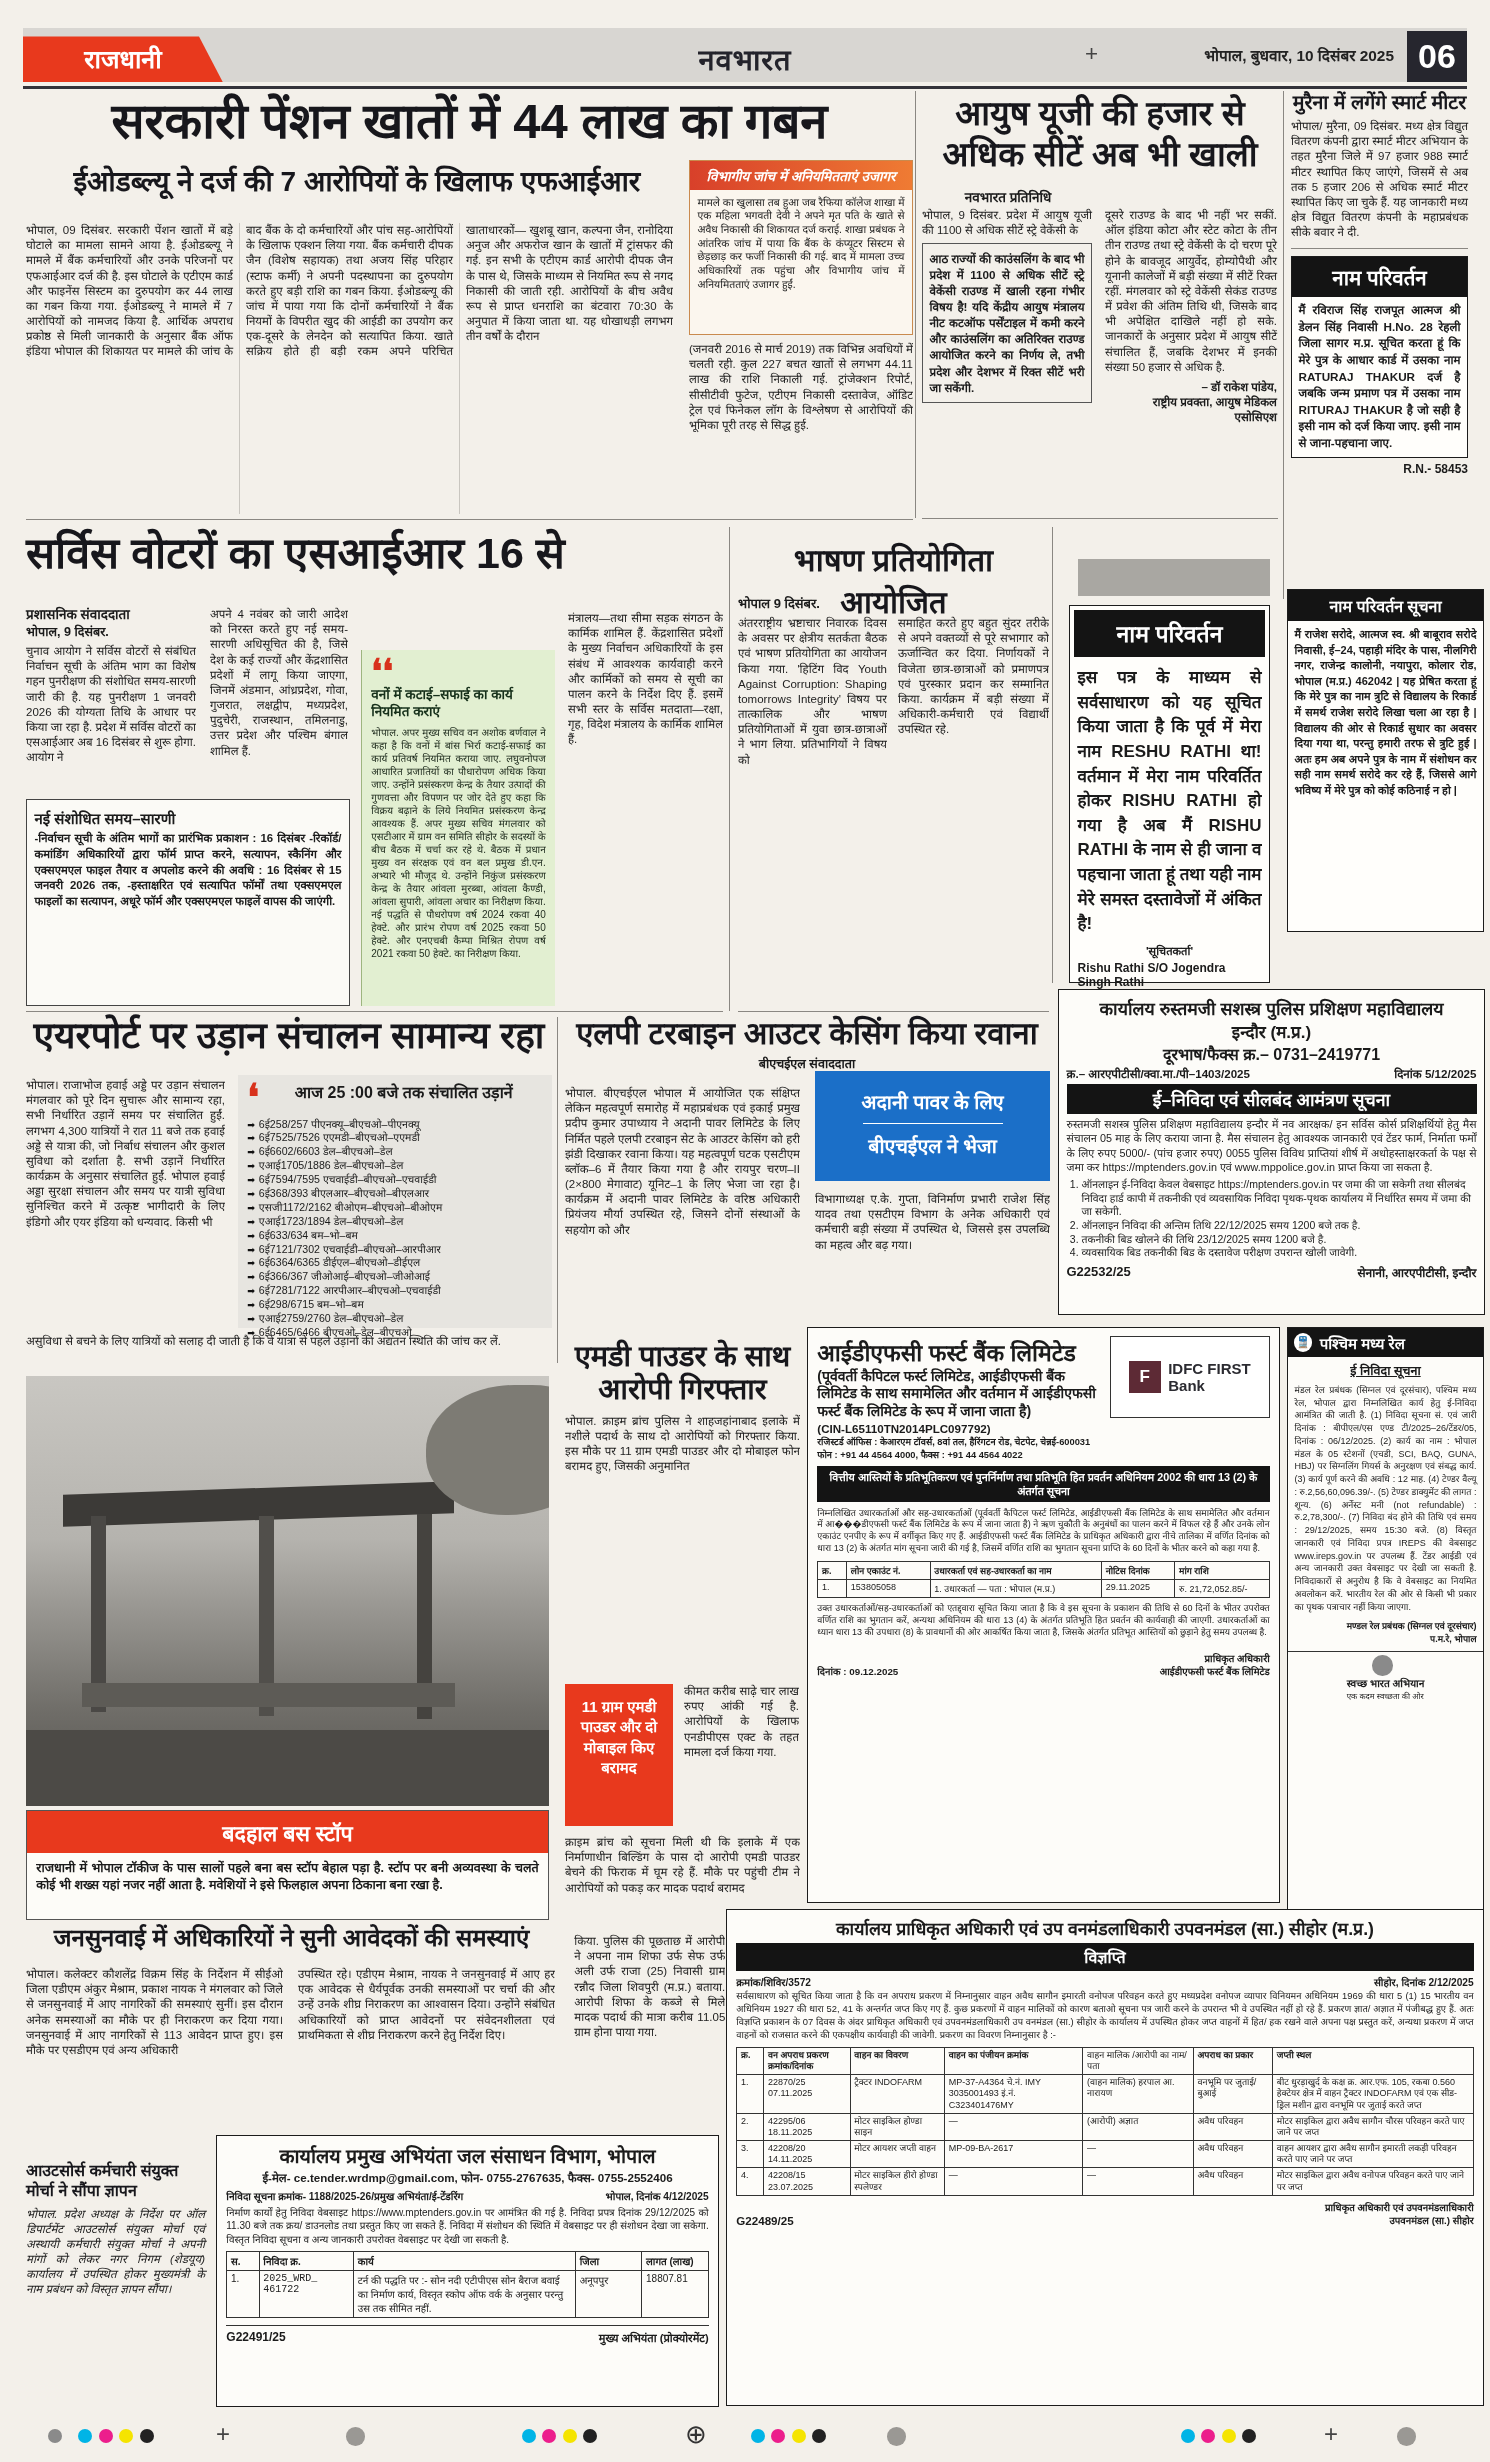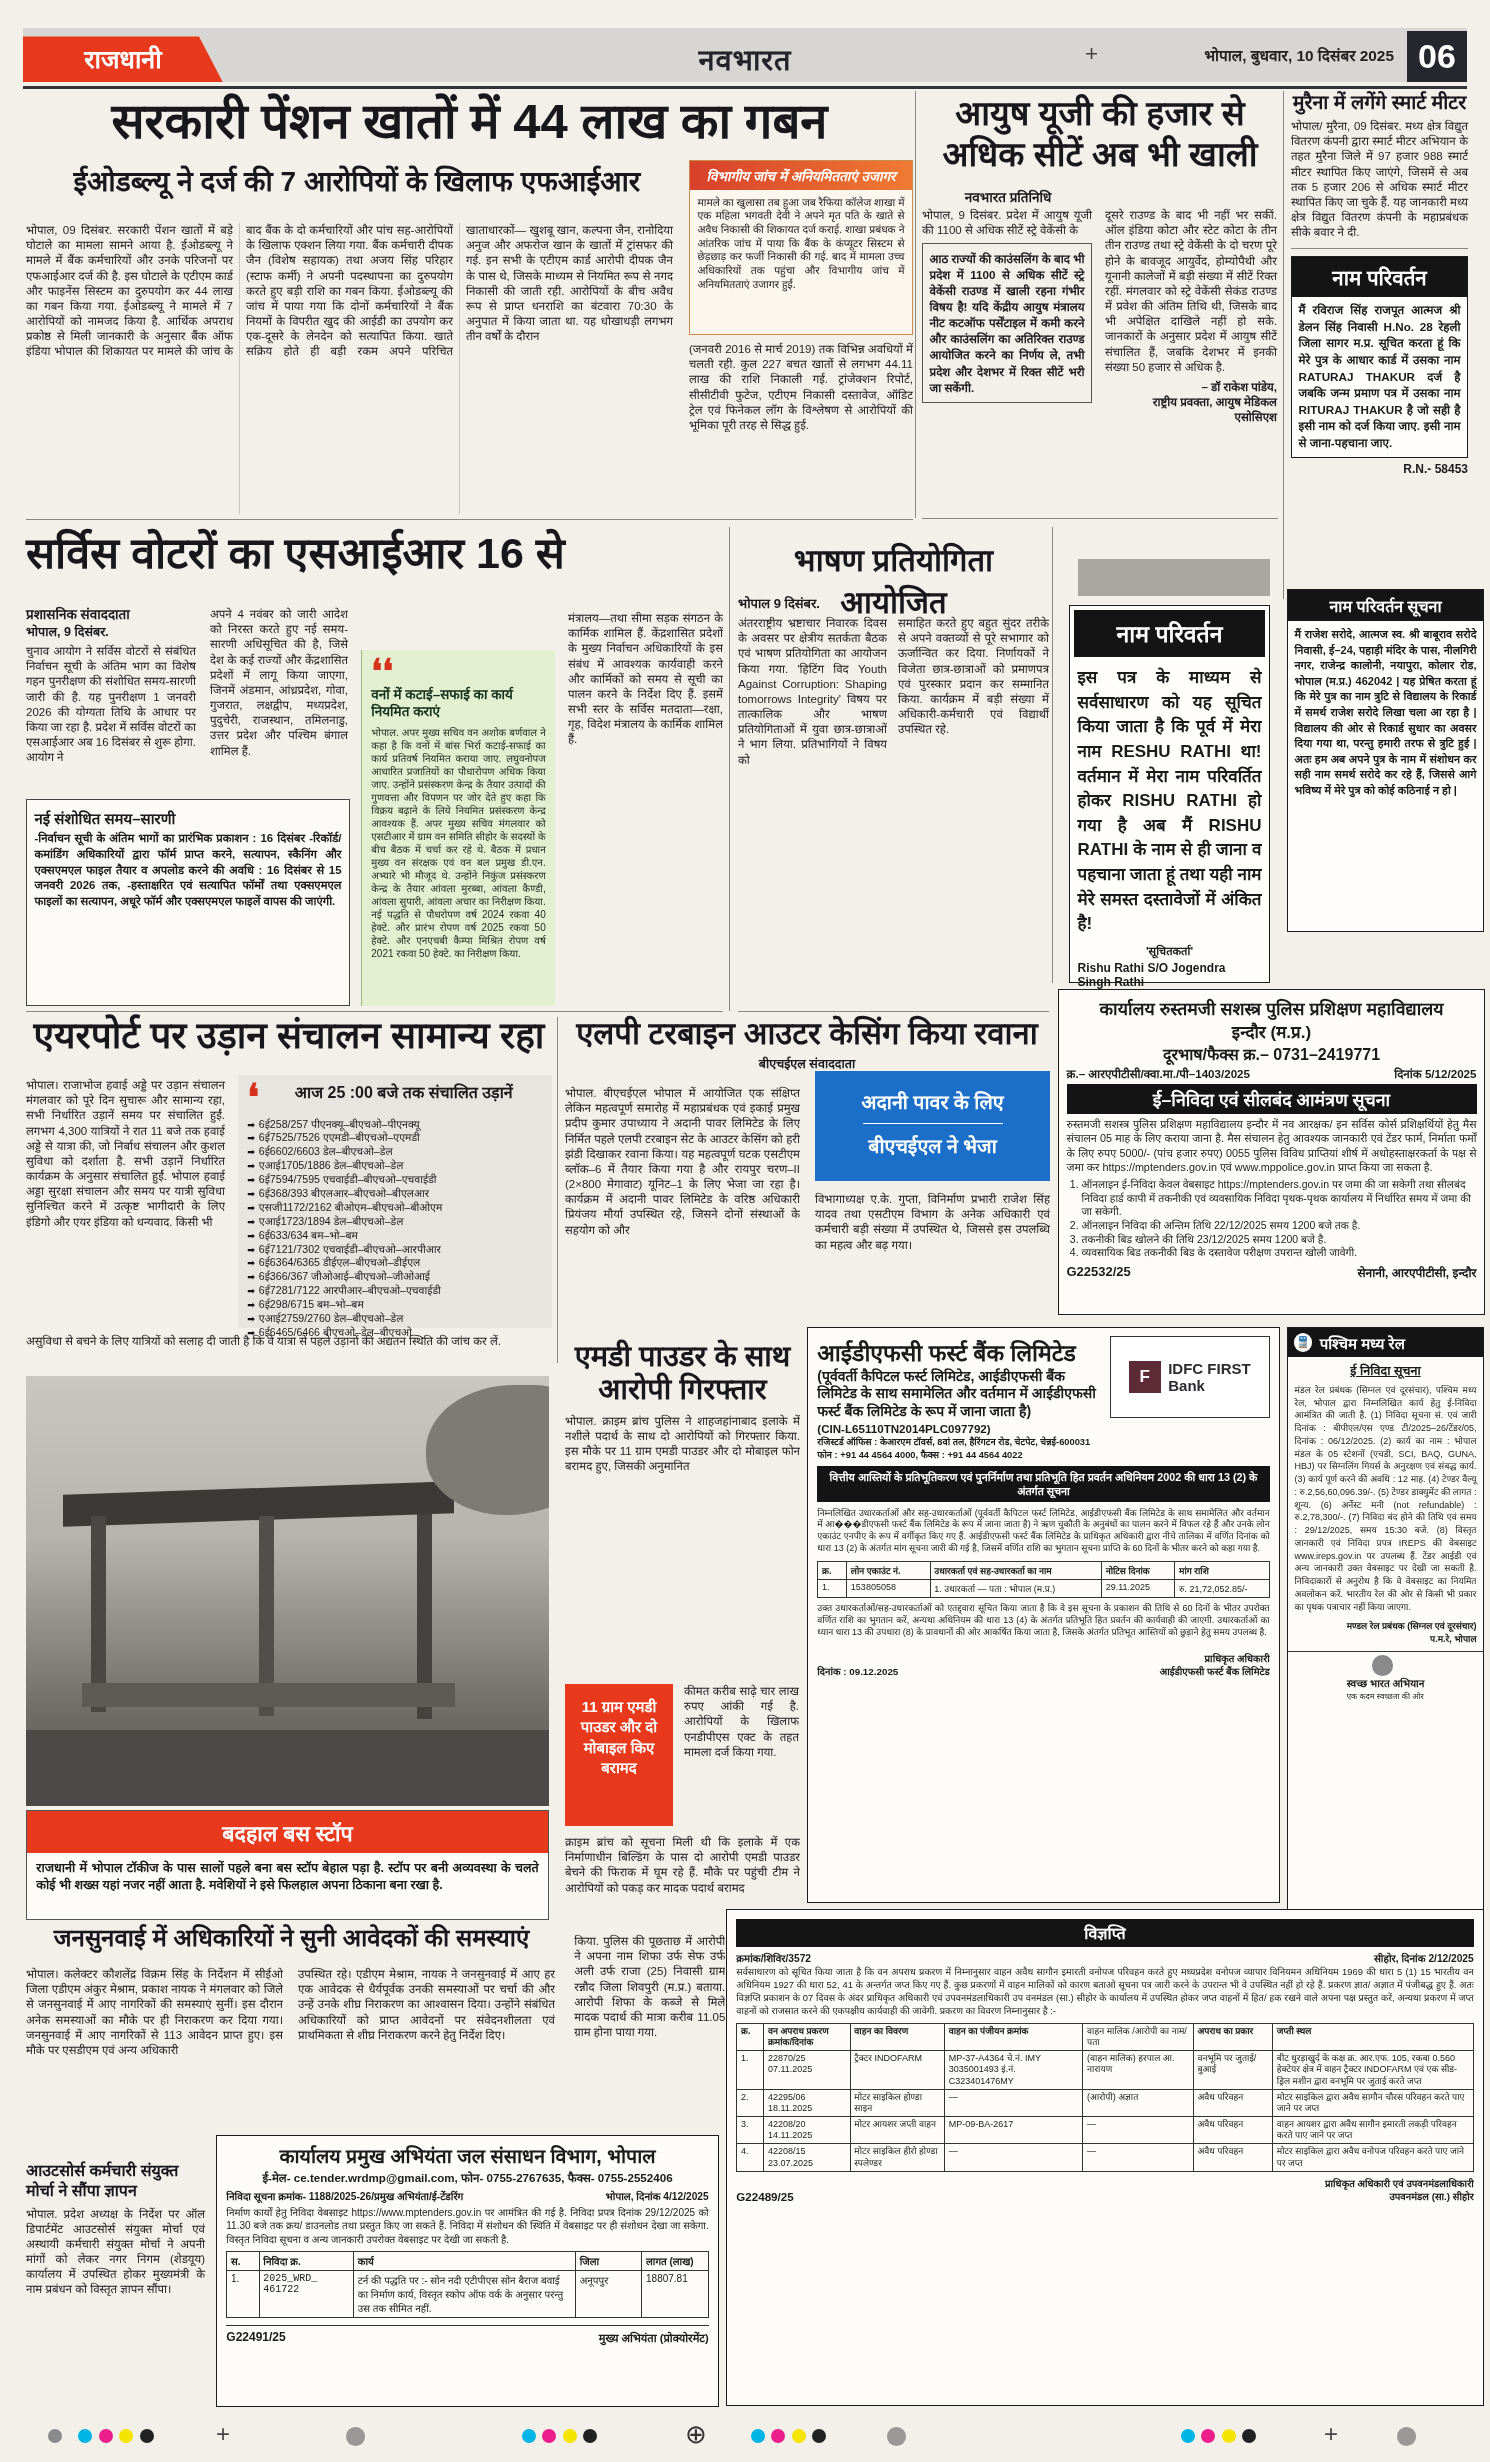--- a/index.html
+++ b/index.html
@@ -289,21 +289,21 @@
 </div>
 
 <div class="abs" style="left:26px;top:1924px;width:531px;height:227px;">
   <div class="ctr hl" style="font-size:24px;line-height:1.15;">जनसुनवाई में अधिकारियों ने सुनी आवेदकों की समस्याएं</div>
   <div class="abs body jt" style="left:0;top:43px;width:257px;height:183px;overflow:hidden;">भोपाल। कलेक्टर कौशलेंद्र विक्रम सिंह के निर्देशन में सीईओ जिला एडीएम अंकुर मेश्राम, प्रकाश नायक ने मंगलवार को जिले से जनसुनवाई में आए नागरिकों की समस्याएं सुनीं। इस दौरान अनेक समस्याओं का मौके पर ही निराकरण कर दिया गया। जनसुनवाई में आए नागरिकों से 113 आवेदन प्राप्त हुए। इस मौके पर एसडीएम एवं अन्य अधिकारी</div>
   <div class="abs body jt" style="left:272px;top:43px;width:257px;height:183px;overflow:hidden;">उपस्थित रहे। एडीएम मेश्राम, नायक ने जनसुनवाई में आए हर एक आवेदक से धैर्यपूर्वक उनकी समस्याओं पर चर्चा की और उन्हें उनके शीघ्र निराकरण का आश्वासन दिया। उन्होंने संबंधित अधिकारियों को प्राप्त आवेदनों पर संवेदनशीलता एवं प्राथमिकता से शीघ्र निराकरण करने हेतु निर्देश दिए।</div>
 </div>
 
 <div class="abs" style="left:26px;top:2161px;width:179px;height:246px;">
   <div class="hl" style="font-size:16px;line-height:1.25;">आउटसोर्स कर्मचारी संयुक्त मोर्चा ने सौंपा ज्ञापन</div>
-  <div class="body jt" style="margin-top:5.6px;">भोपाल. प्रदेश अध्यक्ष के निर्देश पर ऑल डिपार्टमेंट आउटसोर्स संयुक्त मोर्चा एवं अस्थायी कर्मचारी संयुक्त मोर्चा ने अपनी मांगों को लेकर नगर निगम (शेडयूय) कार्यालय में उपस्थित होकर मुख्यमंत्री के नाम प्रबंधन को विस्तृत ज्ञापन सौंपा।</div>
+  <div class="body jt" style="margin-top:5.6px;font-style:italic;">भोपाल. प्रदेश अध्यक्ष के निर्देश पर ऑल डिपार्टमेंट आउटसोर्स संयुक्त मोर्चा एवं अस्थायी कर्मचारी संयुक्त मोर्चा ने अपनी मांगों को लेकर नगर निगम (शेडयूय) कार्यालय में उपस्थित होकर मुख्यमंत्री के नाम प्रबंधन को विस्तृत ज्ञापन सौंपा।</div>
 </div>
 
 <div class="abs adbox" style="left:216px;top:2135px;width:503px;height:272px;padding:5.6px 9.3px;">
   <div class="ctr b" style="font-size:19.6px;">कार्यालय प्रमुख अभियंता जल संसाधन विभाग, भोपाल</div>
   <div class="ctr b" style="font-size:11.6px;margin-top:1.9px;">ई-मेल- ce.tender.wrdmp@gmail.com, फोन- 0755-2767635, फैक्स- 0755-2552406</div>
   <div style="display:flex;justify-content:space-between;margin-top:3.7px;">
     <span class="b" style="font-size:10.2px;">निविदा सूचना क्रमांक- 1188/2025-26/प्रमुख अभियंता/ई-टेंडरिंग</span>
     <span class="b" style="font-size:10.2px;">भोपाल, दिनांक 4/12/2025</span>
   </div>
   <div class="jt" style="font-size:10px;line-height:1.35;margin-top:2.8px;">निर्माण कार्यों हेतु निविदा वेबसाइट https://www.mptenders.gov.in पर आमंत्रित की गई है. निविदा प्रपत्र दिनांक 29/12/2025 को 11.30 बजे तक क्रय/ डाउनलोड तथा प्रस्तुत किए जा सकते हैं. निविदा में संशोधन की स्थिति में वेबसाइट पर ही संशोधन देखा जा सकेगा. विस्तृत निविदा सूचना व अन्य जानकारी उपरोक्त वेबसाइट पर देखी जा सकती है.</div>
@@ -325,20 +325,21 @@
     </tr>
   </tbody>
     </table>
   <div style="display:flex;justify-content:space-between;margin-top:7.5px;border-top:0.9px solid #333;padding-top:3.7px;">
     <span class="b" style="font-size:12px;">G22491/25</span>
     <span class="b" style="font-size:11.2px;">मुख्य अभियंता (प्रोक्योरमेंट)</span>
   </div>
 </div>
 
 <div class="abs adbox" style="left:726px;top:1909px;width:758px;height:497px;padding:5.6px 9.3px;">
+  <div class="ctr b" style="font-size:17.7px;">कार्यालय प्राधिकृत अधिकारी एवं उप वनमंडलाधिकारी उपवनमंडल (सा.) सीहोर (म.प्र.)</div>
   <div class="blackbar ctr b" style="font-size:16px;padding:2.8px 0;margin:3.7px 0;">विज्ञप्ति</div>
   <div style="display:flex;justify-content:space-between;">
     <span class="b" style="font-size:10.2px;">क्रमांक/शिविर/3572</span>
     <span class="b" style="font-size:10.2px;">सीहोर, दिनांक 2/12/2025</span>
   </div>
   <div class="jt" style="font-size:9.4px;line-height:1.38;margin-top:1.9px;">सर्वसाधारण को सूचित किया जाता है कि वन अपराध प्रकरण में निम्नानुसार वाहन अवैध सागौन इमारती वनोपज परिवहन करते हुए मध्यप्रदेश वनोपज व्यापार विनियमन अधिनियम 1969 की धारा 5 (1) 15 भारतीय वन अधिनियम 1927 की धारा 52, 41 के अन्तर्गत जप्त किए गए हैं. कुछ प्रकरणों में वाहन मालिकों को कारण बताओ सूचना पत्र जारी करने के उपरान्त भी वे उपस्थित नहीं हो रहे हैं. प्रकरण ज्ञात/ अज्ञात में पंजीबद्ध हुए हैं. अतः विज्ञप्ति प्रकाशन के 07 दिवस के अंदर प्राधिकृत अधिकारी एवं उपवनमंडलाधिकारी उप वनमंडल (सा.) सीहोर के कार्यालय में उपस्थित होकर जप्त वाहनों में हित/ हक रखने वाले अपना पक्ष प्रस्तुत करें, अन्यथा प्रकरण में जप्त वाहनों को राजसात करने की एकपक्षीय कार्यवाही की जावेगी. प्रकरण का विवरण निम्नानुसार है :-</div>
   <table style="margin-top:4.7px;font-size:9px;line-height:1.25;">
     <tbody>
         <tr>
       <th style="width:18.6px;font-weight:bold;">क्र.</th>

